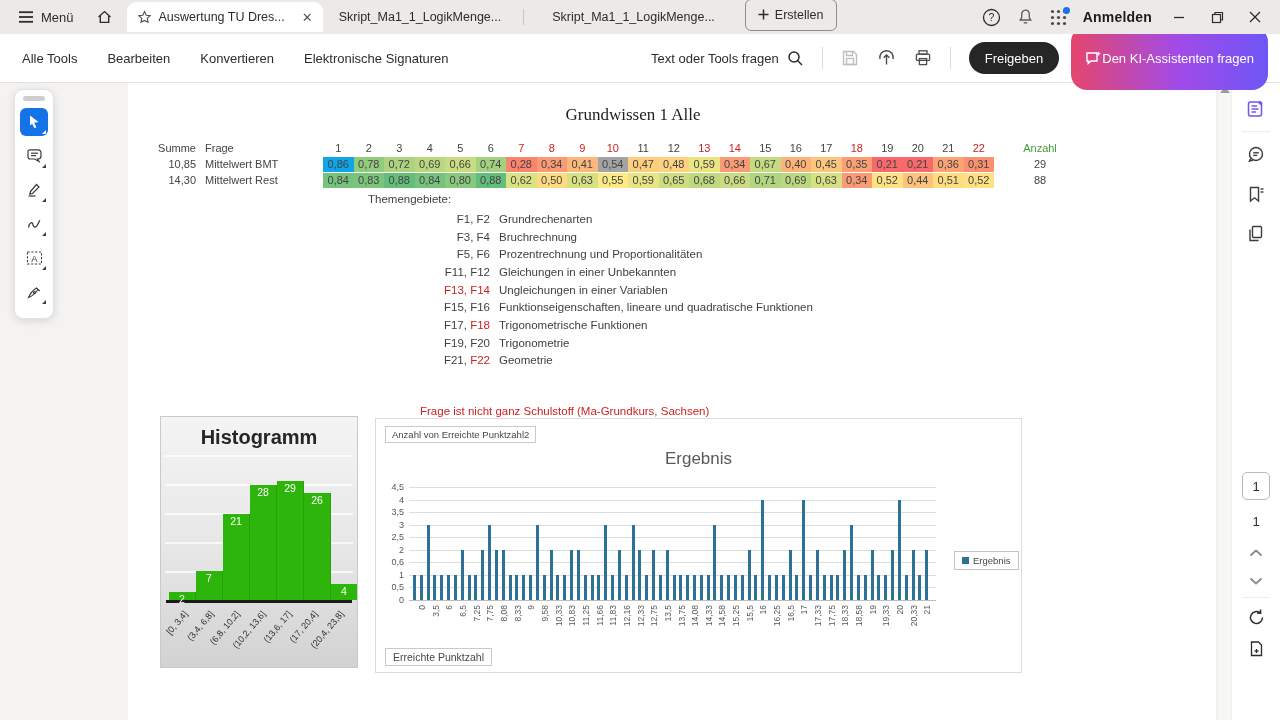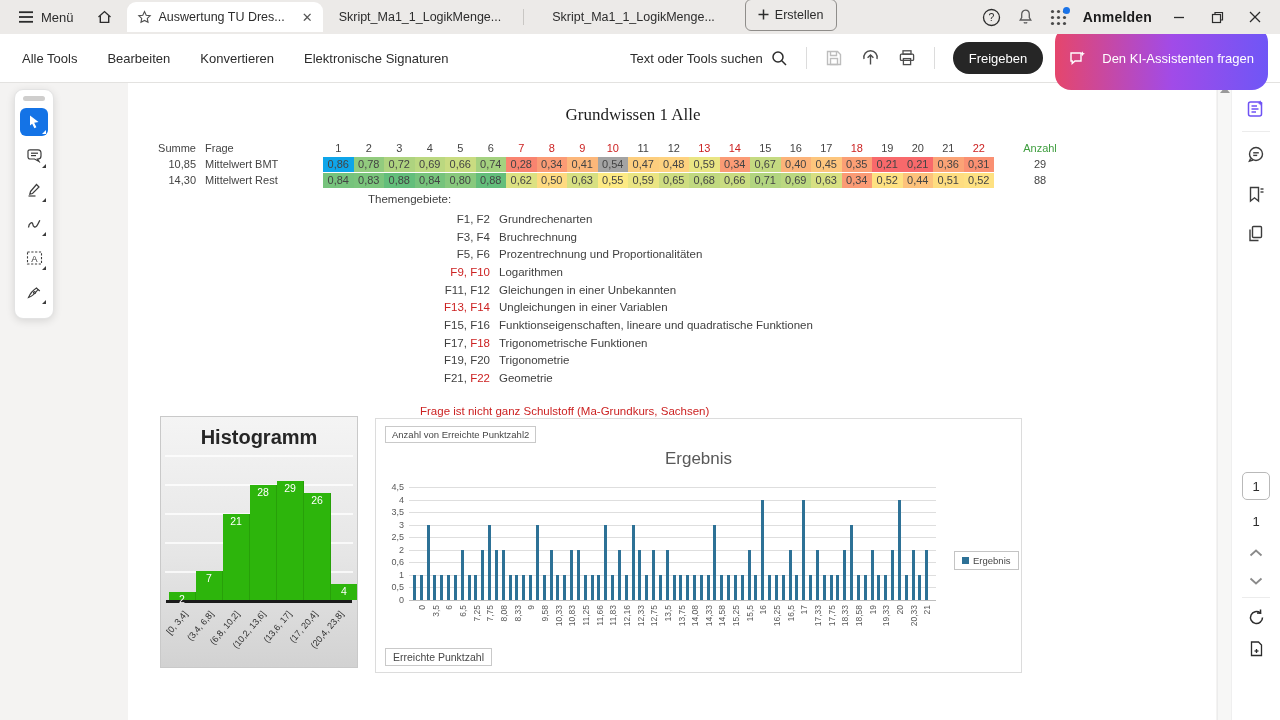--- a/index.html
+++ b/index.html
@@ -26,21 +26,21 @@
   
   .toolbar{position:absolute;top:34px;left:0;right:0;height:48px;background:#fff;
     border-bottom:1px solid #e3e2e0;display:flex;align-items:center;z-index:39;}
   .tool-nav{display:flex;gap:30px;padding-left:22px;font-size:13px;color:#2c2c2c;}
   .tool-nav span{cursor:pointer;}
   .tool-search{margin-left:auto;display:flex;align-items:center;gap:8px;font-size:13px;color:#2c2c2c;cursor:pointer;}
   .tool-icons{display:flex;align-items:center;gap:18px;margin-left:18px;}
   .vdiv{width:1px;height:22px;background:#dcdcdc;}
   .pill{height:32px;border-radius:16px;display:flex;align-items:center;font-size:13px;cursor:pointer;}
   .share-pill{background:#262626;color:#fff;padding:0 16px;margin-left:18px;}
-  .ai-pill{color:#fff;padding:16px 14px;gap:16px;margin-left:12px;margin-right:12px;
+  .ai-pill{color:#fff;padding:16px 14px;gap:0;margin-left:12px;margin-right:12px;
     background:linear-gradient(90deg,#e5466c 0%,#a14be8 55%,#6f56f6 100%);}
   
   .main-canvas{position:absolute;top:83px;bottom:0;left:0;right:62px;background:#f4f3f2;}
   .page{position:absolute;left:128px;top:0;width:1088px;bottom:0;background:#fff;}
   .scrollstrip{position:absolute;top:83px;bottom:0;right:48px;width:14px;background:#f7f7f6;border-left:1px solid #ececec;}
   .scrollstrip .up{margin:4px auto 0;width:0;height:0;border-left:5px solid transparent;border-right:5px solid transparent;border-bottom:6px solid #9a9a9a;}
   
   .quicktools{position:absolute;left:14px;top:6px;width:38px;background:#fff;border:1px solid #e3e3e3;
     border-radius:9px;box-shadow:0 2px 8px rgba(0,0,0,.12);padding:5px 0 6px;z-index:30;}
   .qt-handle{width:22px;height:5px;border-radius:3px;background:#cfcecd;margin:1px auto 7px;}
@@ -193,21 +193,21 @@
 </div>
 
 <div class="toolbar">
   <div class="tool-nav">
     <span>Alle Tools</span>
     <span>Bearbeiten</span>
     <span>Konvertieren</span>
     <span>Elektronische Signaturen</span>
   </div>
   <div class="tool-search">
-    <span>Text oder Tools suchen</span>
+    <span>Text oder Tools fragen</span>
     <svg width="17" height="17" viewBox="0 0 17 17" fill="none" stroke="#2c2c2c" stroke-width="1.5">
         <circle cx="7" cy="7" r="5"></circle>
         <line x1="10.8" y1="10.8" x2="15" y2="15"></line>
       </svg>
   </div>
   <div class="tool-icons">
     <span class="vdiv"></span>
     <svg width="18" height="18" viewBox="0 0 18 18" fill="none" stroke="#bdbdbd" stroke-width="1.4">
         <path d="M2.5 2.5 H12.5 L15.5 5.5 V15.5 H2.5 Z"></path>
         <path d="M5.5 2.5 V6.5 H11.5 V2.5"></path>
@@ -378,24 +378,20 @@
           <div class="th-range"><span>F1, F2</span></div>
           <div class="th-label">Grundrechenarten</div>
         </div>
         <div class="themen-item">
           <div class="th-range"><span>F3, F4</span></div>
           <div class="th-label">Bruchrechnung</div>
         </div>
         <div class="themen-item">
           <div class="th-range"><span>F5, F6</span></div>
           <div class="th-label">Prozentrechnung und Proportionalitäten</div>
-        </div>
-        <div class="themen-item">
-          <div class="th-range"><span class="red">F9, F10</span></div>
-          <div class="th-label">Logarithmen</div>
         </div>
         <div class="themen-item">
           <div class="th-range"><span>F11, F12</span></div>
           <div class="th-label">Gleichungen in einer Unbekannten</div>
         </div>
         <div class="themen-item">
           <div class="th-range"><span class="red">F13, F14</span></div>
           <div class="th-label">Ungleichungen in einer Variablen</div>
         </div>
         <div class="themen-item">

